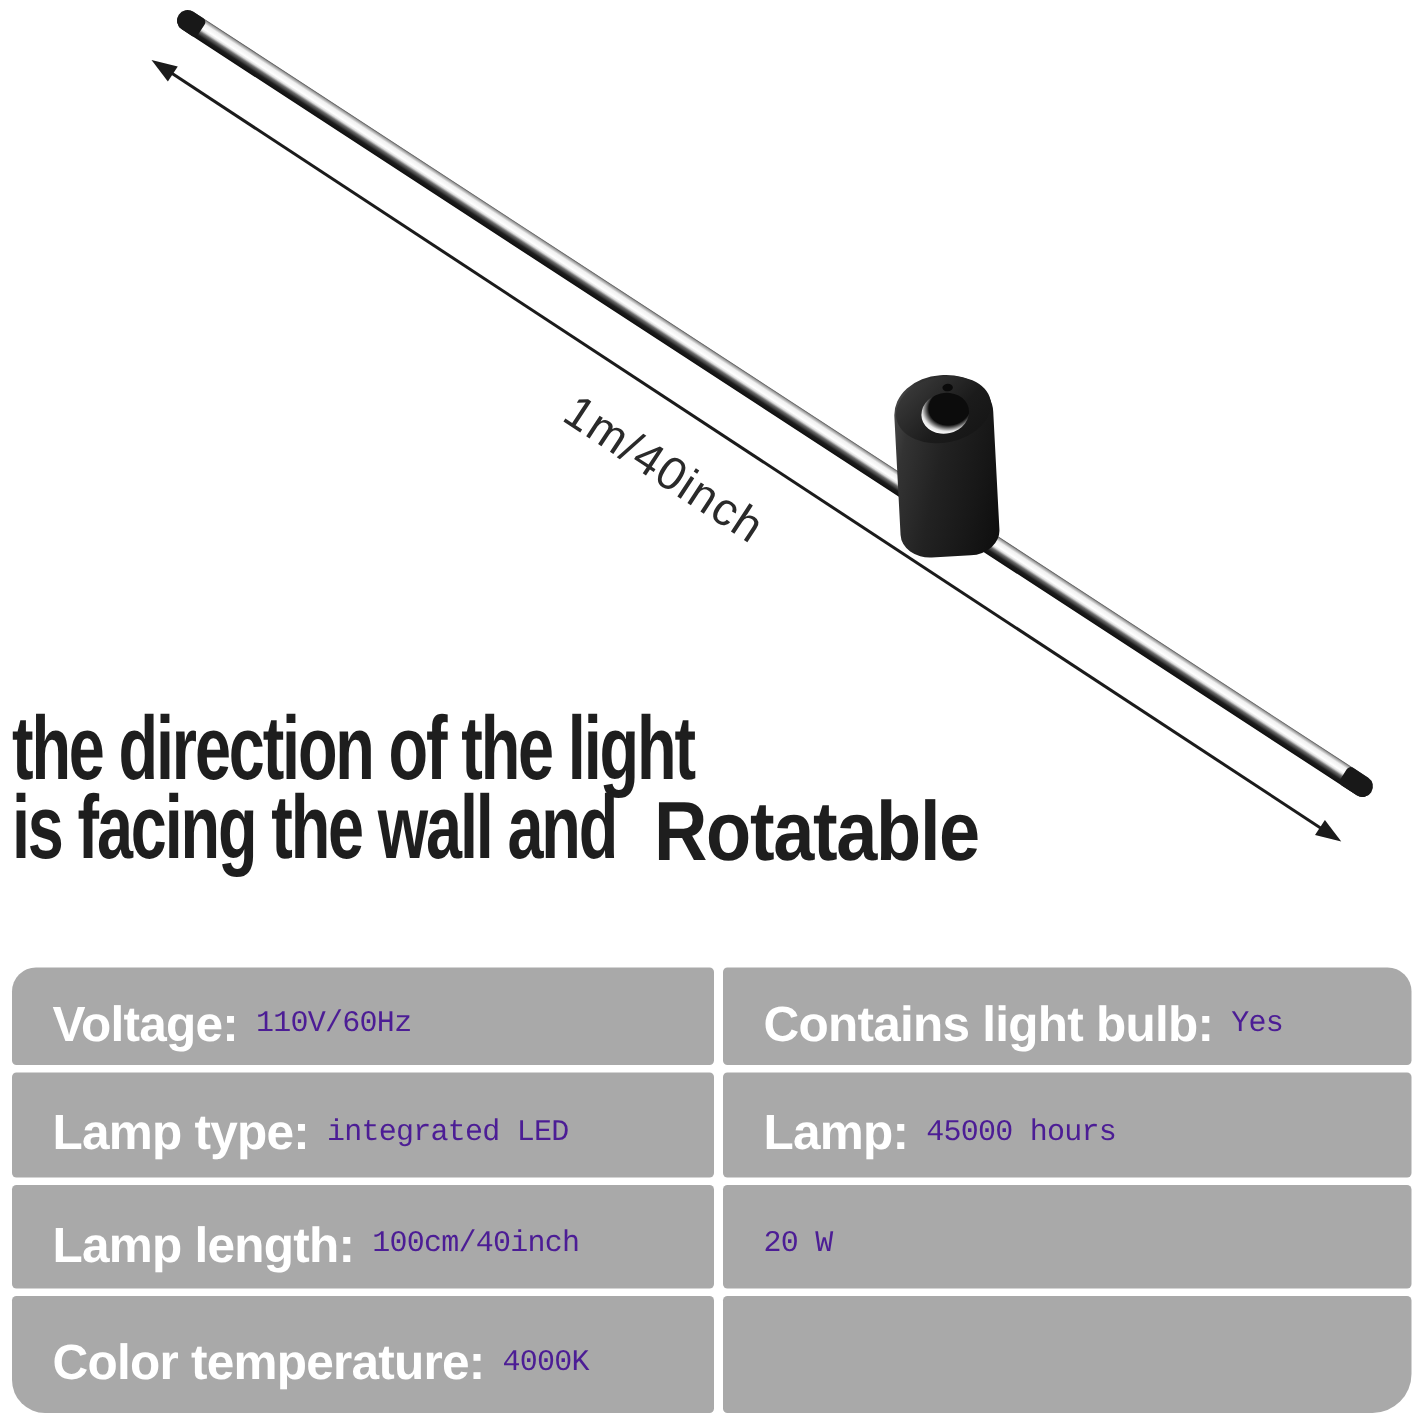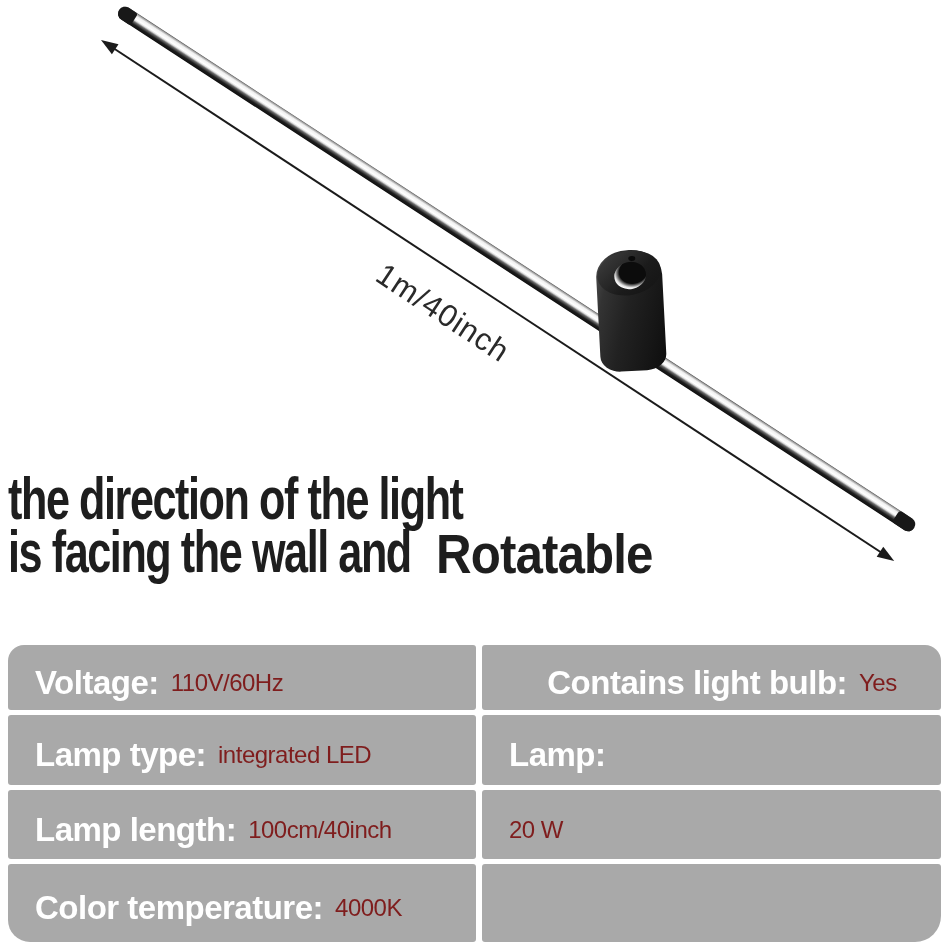--- a/index.html
+++ b/index.html
@@ -93,23 +93,23 @@
     grid-template-rows:65px 70px 69px 78px;
     column-gap:6px; row-gap:5px;
   }
   .cell {
     background:#a9a9a9; border-radius:3px;
     display:flex; align-items:center; gap:12px;
     padding:10px 6px 0 27px;
     color:#ffffff; white-space:nowrap; overflow:hidden;
   }
   .cell .lbl { font-weight:bold; font-size:33px; letter-spacing:-0.5px; }
-  .cell .val { font-weight:normal; font-size:24px; letter-spacing:-0.5px; color:#7f1d1d; }
+  .cell .val { font-weight:normal; font-size:20px; letter-spacing:-0.5px; color:#4c1d95;font-family:Liberation Mono, monospace; }
   .cell.tl { border-top-left-radius:16px; }
-  .cell.tr { border-top-right-radius:16px;justify-content:center; }
+  .cell.tr { border-top-right-radius:16px; }
   .cell.bl { border-bottom-left-radius:22px; }
   .cell.br { border-bottom-right-radius:26px; }
 </style>
 </head>
 <body>
 
 <div class="stage">
 
   <div class="photo">
 
@@ -148,20 +148,21 @@
       <span class="lbl">Contains light bulb:</span>
       <span class="val">Yes</span>
     </div>
 
     <div class="cell">
       <span class="lbl">Lamp type:</span>
       <span class="val">integrated LED</span>
     </div>
     <div class="cell">
       <span class="lbl">Lamp:</span>
+      <span class="val">45000 hours</span>
     </div>
 
     <div class="cell">
       <span class="lbl">Lamp length:</span>
       <span class="val">100cm/40inch</span>
     </div>
     <div class="cell">
       <span class="val">20 W</span>
     </div>
 

